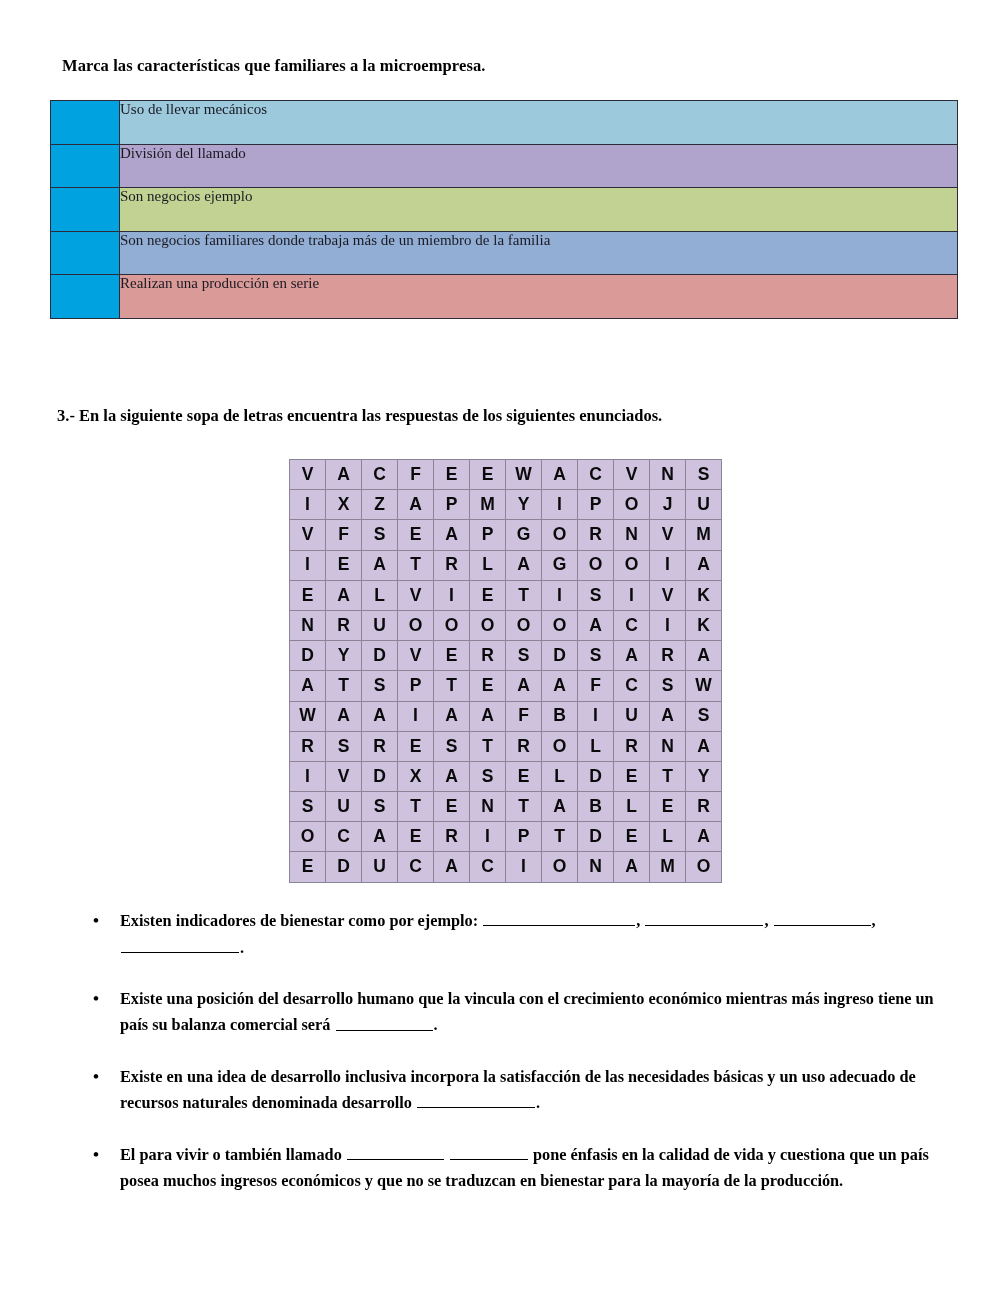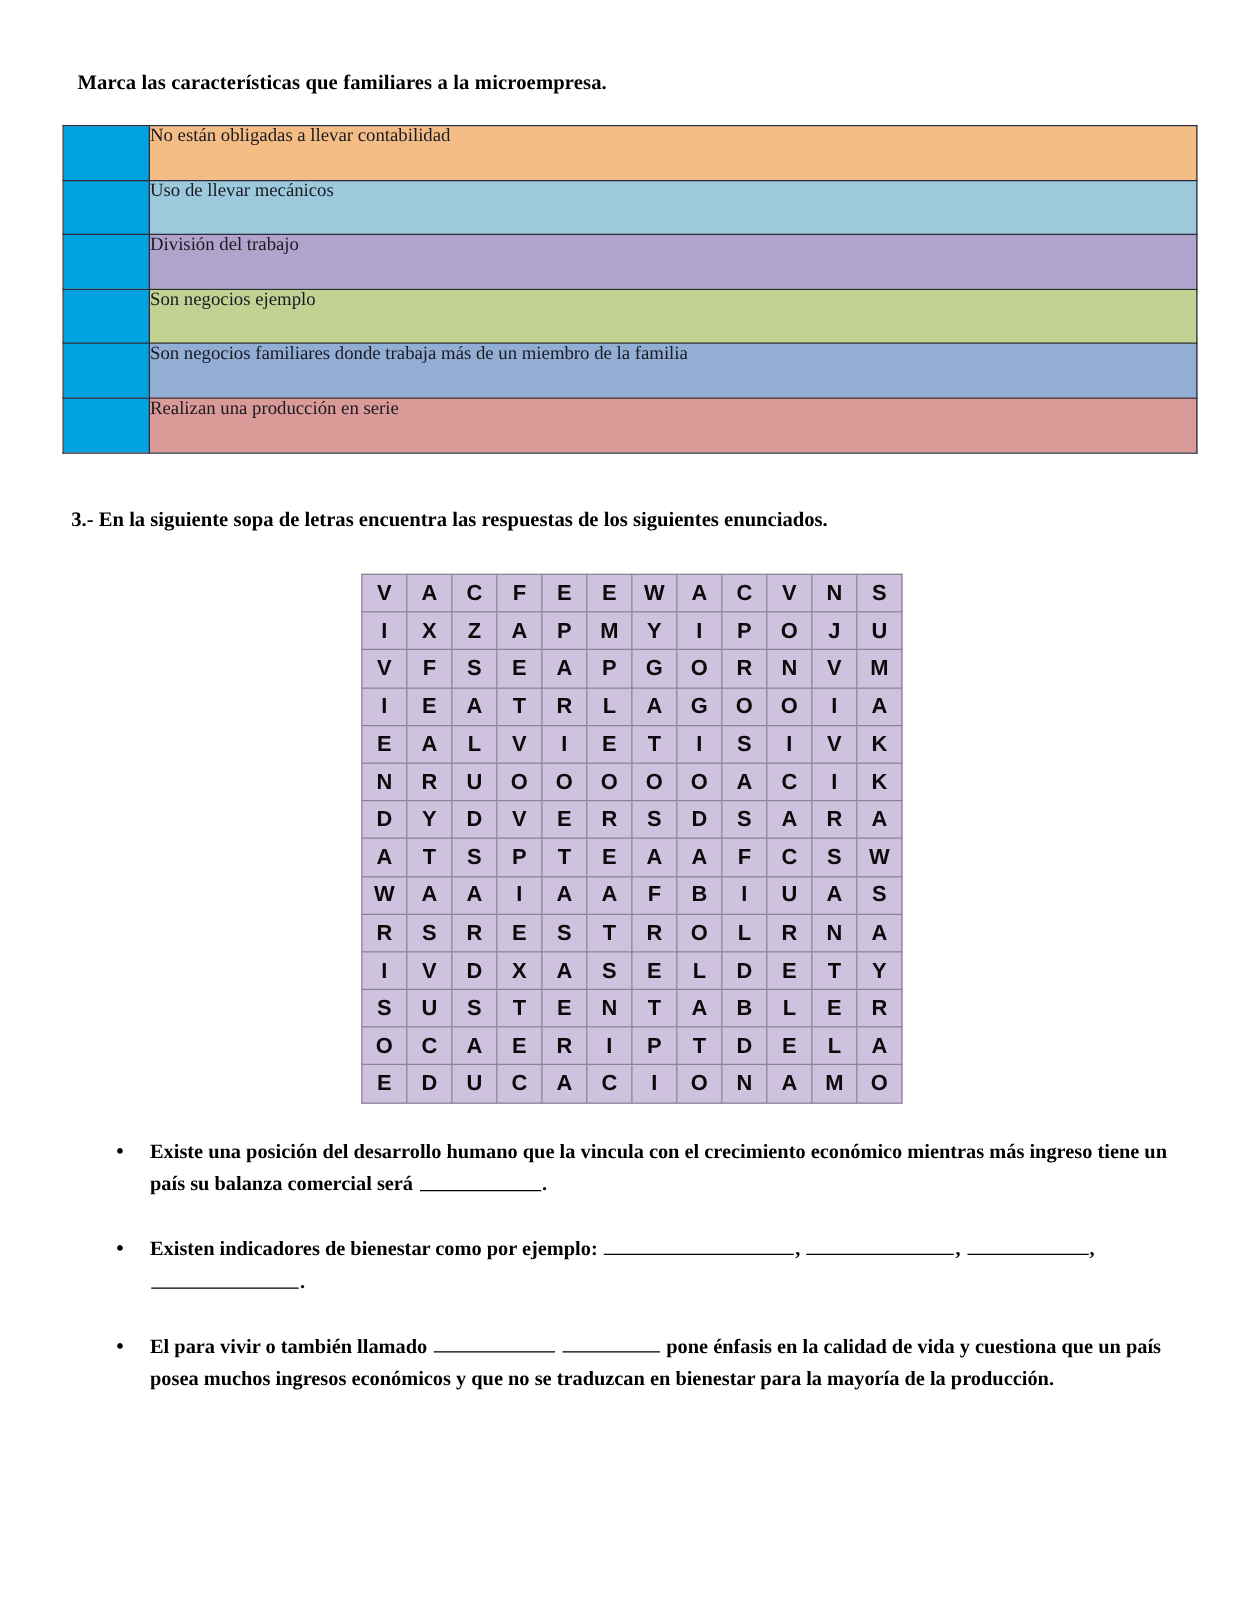--- a/index.html
+++ b/index.html
@@ -129,29 +129,25 @@
 </style>
 </head>
 <body>
 
 <div class="q2-title">Marca las características que familiares a la microempresa.</div>
 
 <table class="char-table">
   <tbody>
       <tr>
         <td class="char-check" style="background: rgb(0, 162, 224);"></td>
-        <td class="char-label" style="background: rgb(245, 189, 134);">No están obligadas a llevar contabilidad</td>
-      </tr>
-      <tr>
-        <td class="char-check" style="background: rgb(0, 162, 224);"></td>
         <td class="char-label" style="background: rgb(156, 201, 220);">Uso de llevar mecánicos</td>
       </tr>
       <tr>
         <td class="char-check" style="background: rgb(0, 162, 224);"></td>
-        <td class="char-label" style="background: rgb(176, 163, 204);">División del trabajo</td>
+        <td class="char-label" style="background: rgb(176, 163, 204);">División del llamado</td>
       </tr>
       <tr>
         <td class="char-check" style="background: rgb(0, 162, 224);"></td>
         <td class="char-label" style="background: rgb(194, 210, 147);">Son negocios ejemplo</td>
       </tr>
       <tr>
         <td class="char-check" style="background: rgb(0, 162, 224);"></td>
         <td class="char-label" style="background: rgb(146, 174, 212);">Son negocios familiares donde trabaja más de un miembro de la familia</td>
       </tr>
       <tr>
@@ -358,16 +354,17 @@
         <td style="background: rgb(207, 194, 222);">O</td>
         <td style="background: rgb(207, 194, 222);">N</td>
         <td style="background: rgb(207, 194, 222);">A</td>
         <td style="background: rgb(207, 194, 222);">M</td>
         <td style="background: rgb(207, 194, 222);">O</td>
       </tr>
     </tbody>
 </table>
 
 <ul class="bullets">
+    <li><span>Existen indicadores de bienestar como por ejemplo: </span><span class="blank bl-xl"></span><span>, </span><span class="blank bl-lg"></span><span>, </span><span class="blank bl-md"></span><span>, </span><span class="blank bl-lg"></span><span>.</span></li>
     <li><span>Existe una posición del desarrollo humano que la vincula con el crecimiento económico mientras más ingreso tiene un país su balanza comercial será </span><span class="blank bl-md"></span><span>.</span></li>
-    <li><span>Existen indicadores de bienestar como por ejemplo: </span><span class="blank bl-xl"></span><span>, </span><span class="blank bl-lg"></span><span>, </span><span class="blank bl-md"></span><span>, </span><span class="blank bl-lg"></span><span>.</span></li>
+    <li><span>Existe en una idea de desarrollo inclusiva incorpora la satisfacción de las necesidades básicas y un uso adecuado de recursos naturales denominada desarrollo </span><span class="blank bl-lg"></span><span>.</span></li>
     <li><span>El para vivir o también llamado </span><span class="blank bl-md"></span><span> </span><span class="blank bl-sm"></span><span> pone énfasis en la calidad de vida y cuestiona que un país posea muchos ingresos económicos y que no se traduzcan en bienestar para la mayoría de la producción.</span></li>
   </ul>
 
 </body></html>

